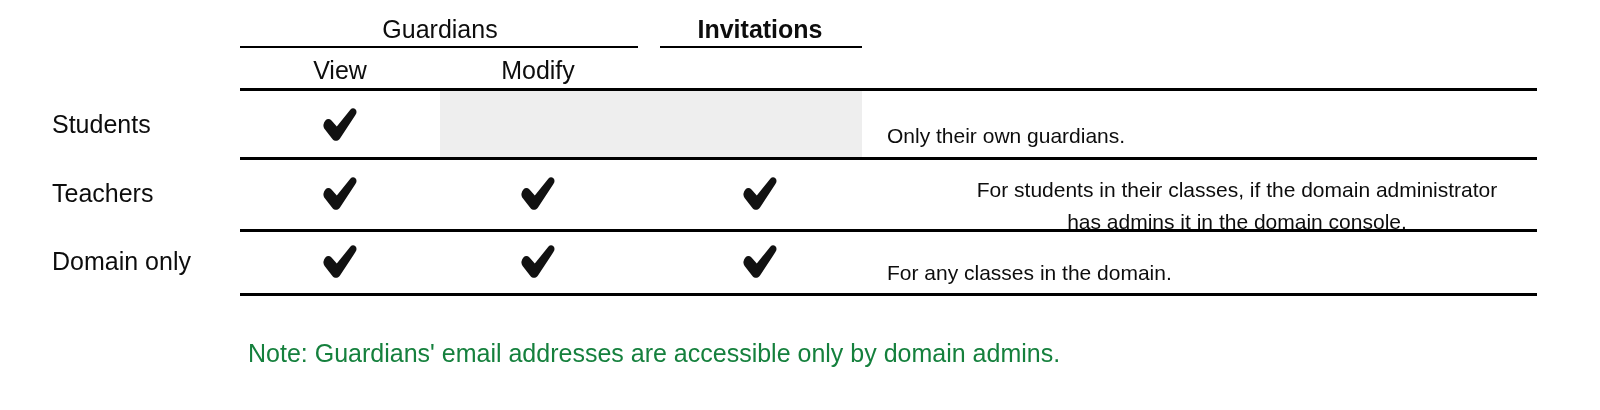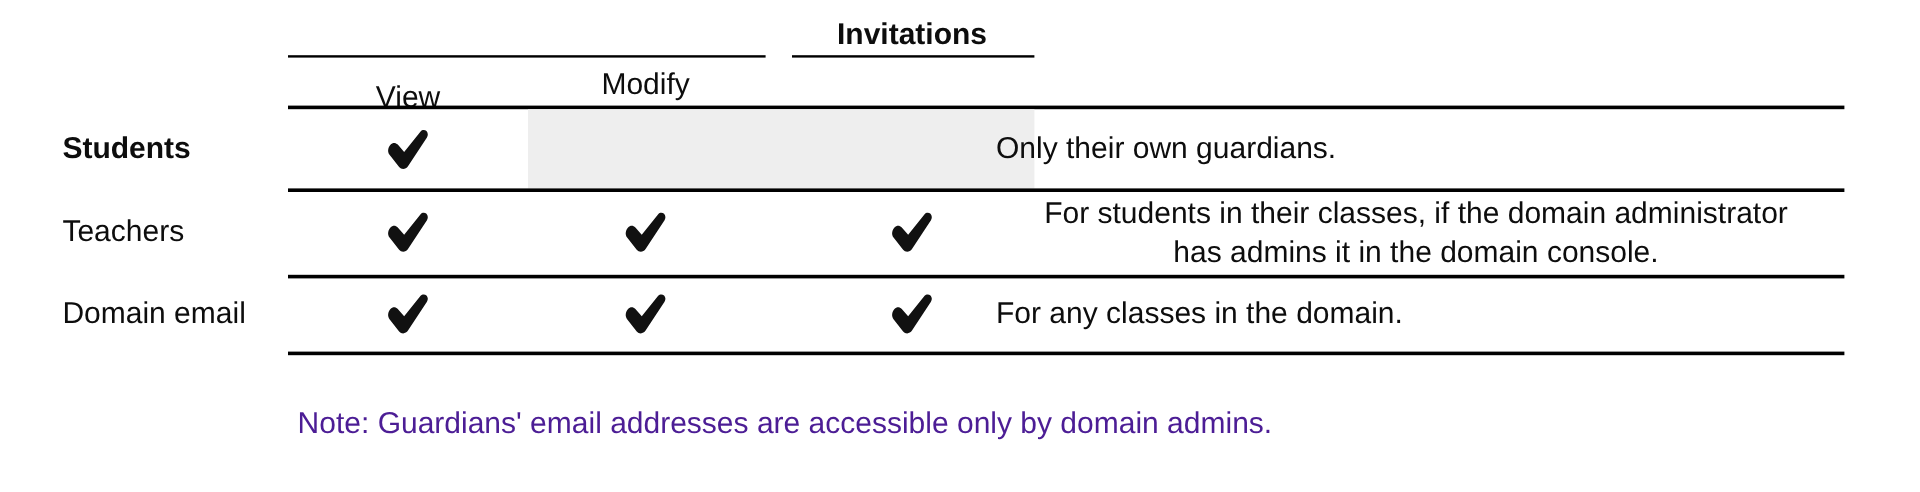--- a/index.html
+++ b/index.html
@@ -61,59 +61,61 @@
   }
   .check svg {
     display: block;
     width: 100%;
     height: 100%;
   }
 
   
   .desc {
     position: absolute;
-    left: 830px;
+    left: 887px;
     width: 680px;
-    font-size: 25px;
+    font-size: 21px;
     line-height: 32px;
     color: #0d0d0d;
+    margin-top: 12px;
   }
 
   
   .note {
     position: absolute;
     left: 248px;
     top: 338px;
     font-size: 25px;
     line-height: 30px;
-    color: #4c1d95;
+    color: #15803d;
     white-space: nowrap;
   }
 </style>
 </head>
 <body>
 
 <div class="sheet">
 
+  <div class="txt center" style="left:440px; top:14px;">Guardians</div>
 
   <div class="txt center" style="left:760px; top:14px;font-weight:bold;">Invitations</div>
 
   <div class="rule thin" style="left:240px; top:46px; width:398px;"></div>
   <div class="rule thin" style="left:660px; top:46px; width:202px;"></div>
 
-  <div class="txt center" style="left:340px; top:55px;margin-top:11px;">View</div>
+  <div class="txt center" style="left:340px; top:55px;">View</div>
 
   <div class="txt center" style="left:538px; top:55px;text-align:right;">Modify</div>
 
 
   <div class="rule" style="left:240px; top:88px; width:1297px;"></div>
 
   <div class="shade" style="left:440px; top:91px; width:422px; height:66px;"></div>
 
-  <div class="txt" style="left:52px; top:109px;font-weight:bold;">Students</div>
+  <div class="txt" style="left:52px; top:109px;">Students</div>
 
   <div class="check" style="left:340px; top:102px;">
     <svg viewBox="0 0 46 46" aria-hidden="true">
       <path d="M6.5 22.5 C7.5 17.5 11.5 15.5 14.5 18.5 L19.8 24.6 L33.5 7.5 C35.5 5.2 39.5 6.5 39.5 9.8 C39.5 11.2 39.0 12.3 38.1 13.6 L23.0 36.5 C21.2 39.3 17.6 39.6 15.6 37.2 L7.6 27.0 C6.7 25.7 6.2 24.1 6.5 22.5 Z" fill="currentColor"></path>
     </svg>
   </div>
 
   <div class="desc" style="top:108px;">Only their own guardians.</div>
 
   <div class="rule" style="left:240px; top:157px; width:1297px;"></div>
@@ -138,21 +140,21 @@
     </svg>
   </div>
 
   <div class="desc" style="top:162px; width:700px;text-align:center;">
     <div>For students in their classes, if the domain administrator</div>
     <div>has admins it in the domain console.</div>
   </div>
 
   <div class="rule" style="left:240px; top:229px; width:1297px;"></div>
 
-  <div class="txt" style="left:52px; top:246px;">Domain email</div>
+  <div class="txt" style="left:52px; top:246px;">Domain only</div>
 
   <div class="check" style="left:340px; top:239px;">
     <svg viewBox="0 0 46 46" aria-hidden="true">
       <path d="M6.5 22.5 C7.5 17.5 11.5 15.5 14.5 18.5 L19.8 24.6 L33.5 7.5 C35.5 5.2 39.5 6.5 39.5 9.8 C39.5 11.2 39.0 12.3 38.1 13.6 L23.0 36.5 C21.2 39.3 17.6 39.6 15.6 37.2 L7.6 27.0 C6.7 25.7 6.2 24.1 6.5 22.5 Z" fill="currentColor"></path>
     </svg>
   </div>
 
   <div class="check" style="left:538px; top:239px;">
     <svg viewBox="0 0 46 46" aria-hidden="true">
       <path d="M6.5 22.5 C7.5 17.5 11.5 15.5 14.5 18.5 L19.8 24.6 L33.5 7.5 C35.5 5.2 39.5 6.5 39.5 9.8 C39.5 11.2 39.0 12.3 38.1 13.6 L23.0 36.5 C21.2 39.3 17.6 39.6 15.6 37.2 L7.6 27.0 C6.7 25.7 6.2 24.1 6.5 22.5 Z" fill="currentColor"></path>

